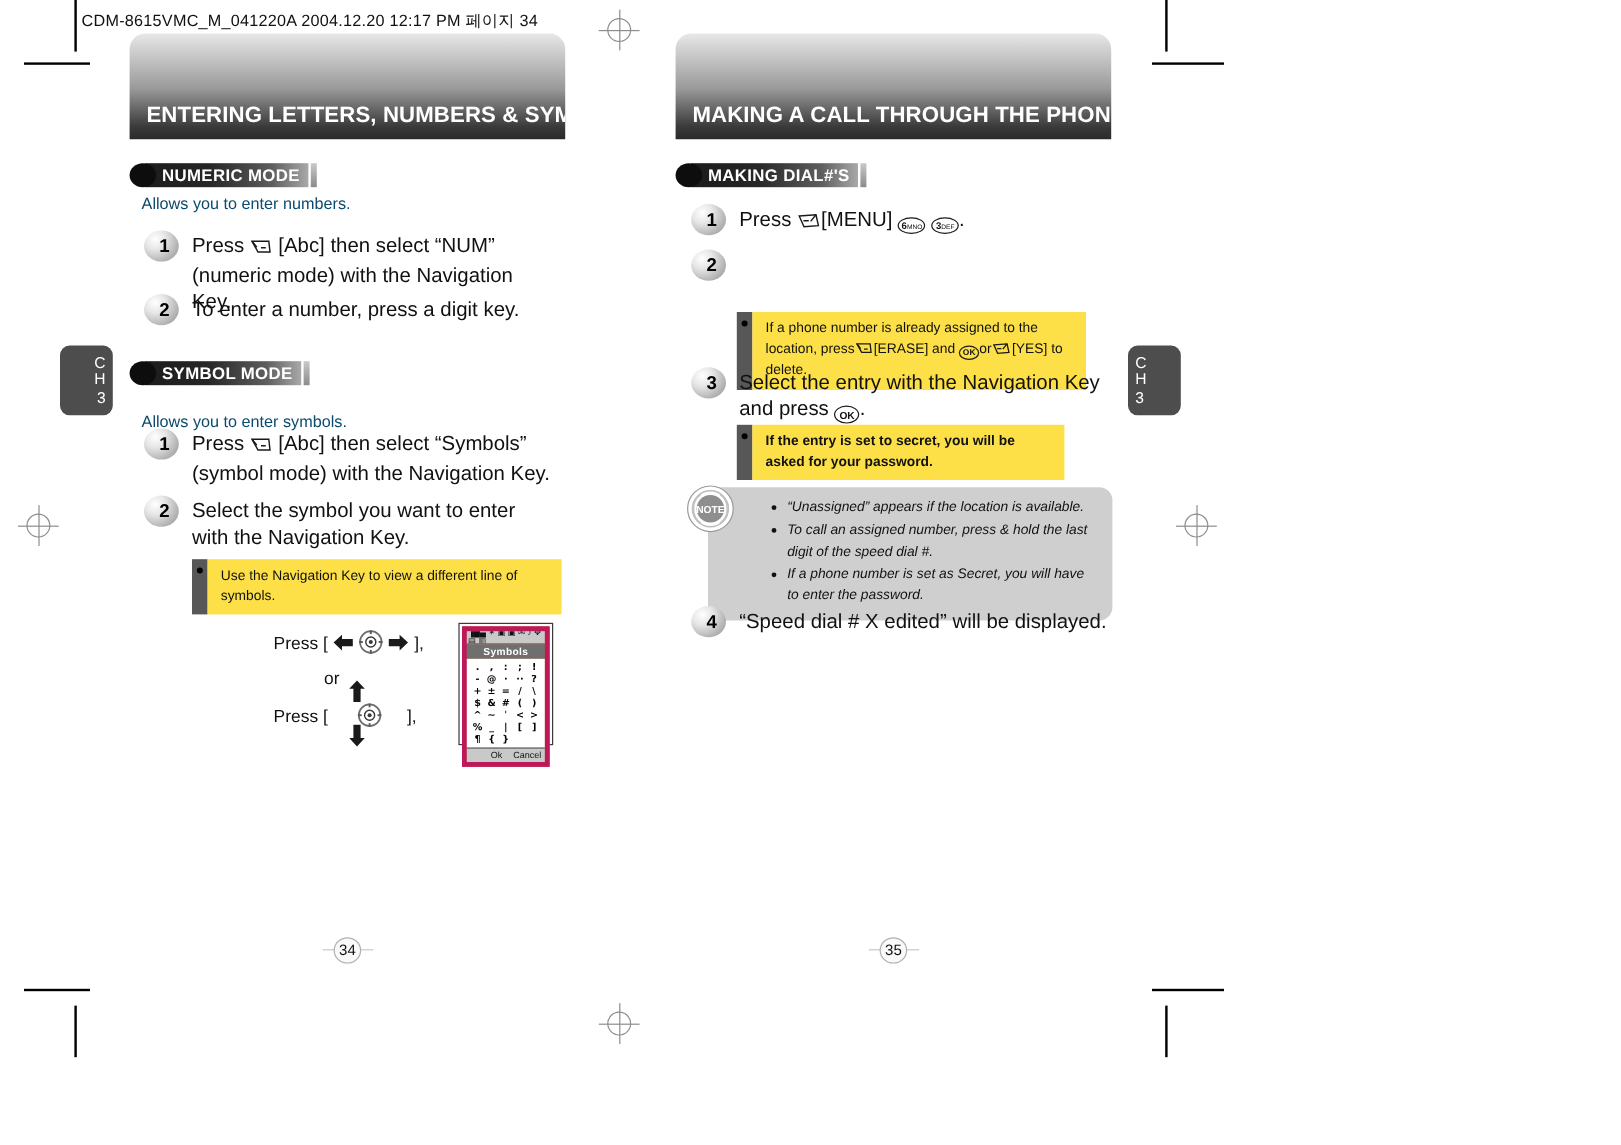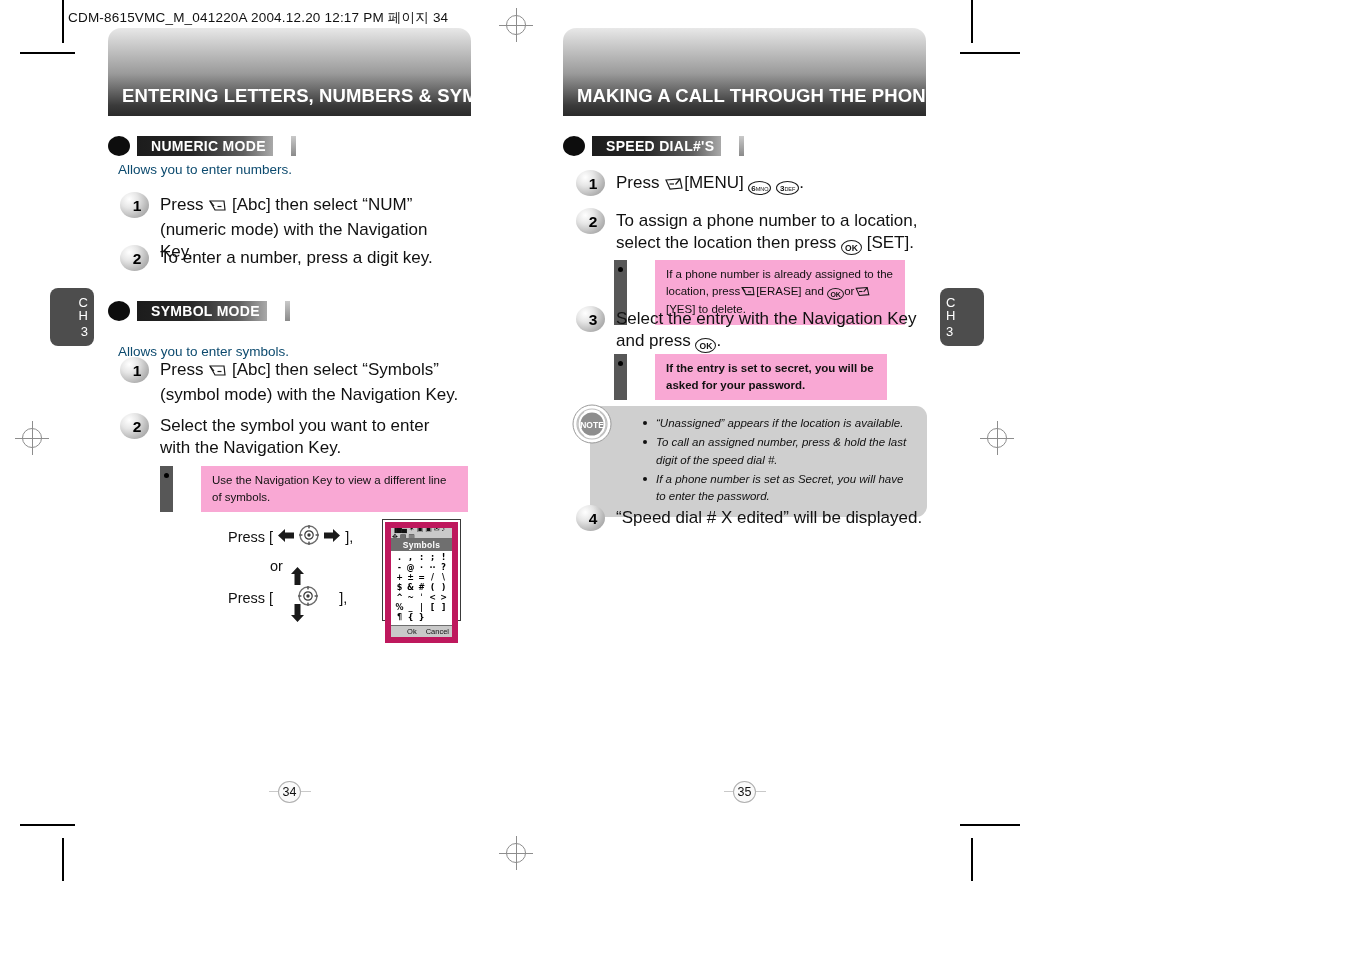--- a/index.html
+++ b/index.html
@@ -40,21 +40,21 @@
     background: linear-gradient(to bottom, #e8e8e8 0%, #d2d2d2 14%, #9a9a9a 52%, #3a3a3a 88%, #2a2a2a 100%);
     overflow: hidden;
   }
   .banner-title {
     position: absolute; left: 14px; bottom: 9px;
     color: #fff; font-weight: bold; font-size: 18.5px;
     letter-spacing: .1px; white-space: nowrap;
   }
 
   
-  .sectag { position: absolute; display: flex; align-items: center; height: 21px; gap: 16px; }
+  .sectag { position: absolute; display: flex; align-items: center; height: 21px; }
   .sectag .dot {
     width: 22px; height: 20px; border-radius: 50%;
     background: #0d0d0d; z-index: 2; margin-right: -9px;
   }
   .sectag .bar {
     height: 20px; display: flex; align-items: center;
     padding: 0 7px 0 14px;
     background: linear-gradient(to right, #1c1c1c 0%, #262626 40%, #5e5e5e 78%, #a9a9a9 100%);
     color: #fff; font-weight: bold; font-size: 14px; letter-spacing: .3px;
     white-space: nowrap;
@@ -87,22 +87,22 @@
   
   .tipbox { position: absolute; display: flex; align-items: stretch; }
   .tipbox .tab {
     width: 13px; background: #575757; flex: 0 0 13px;
     display: flex; align-items: flex-start; justify-content: center; padding-top: 7px;
   }
   .tipbox .tab i {
     display: block; width: 5px; height: 5px; border-radius: 50%; background: #000;
   }
   .tipbox .body {
-    background: #f9a8d4; padding: 6px 9px 7px 11px;
-    font-size: 11.5px; line-height: 1.45; color: #111; flex: 1; margin-left: 28px;
+    background: #fde047; padding: 6px 9px 7px 11px;
+    font-size: 11.5px; line-height: 1.45; color: #111; flex: 1;
   }
 
   
   .notewrap { position: absolute; }
   .notebox {
     position: absolute; background: #cfcfcf; border-radius: 11px;
     padding: 9px 14px 10px 52px;
   }
   .notebox ul { margin: 0; padding: 0; list-style: none; }
   .notebox li {
@@ -126,21 +126,21 @@
   }
   .chtab .ch span { display: block; }
   .chtab.left { align-items: flex-end; text-align: right; }
   .chtab.right { align-items: flex-start; text-align: left; }
 
   
   .lcd {
     position: absolute; background: #ffffff;
     border: 1px solid #3a3a3a; padding: 2px;
   }
-  .lcd-inner { border: 6px solid #be185d; background: #c2410c; }
+  .lcd-inner { border: 4px solid #be185d; background: #c2410c; }
   .lcd-status {
     height: 11px; background: #c9c9c9; border-bottom: 1px solid #6e6e6e;
     display: flex; align-items: center; gap: 1px; padding: 0 1px;
     font-size: 7px; overflow: hidden; color: #111;
   }
   .lcd-title {
     height: 12px; background: #6f6f6f; color: #fff;
     font-size: 8.5px; font-weight: bold; text-align: center; line-height: 12px;
     letter-spacing: .3px;
   }
@@ -421,21 +421,21 @@
     <div class="wingr"></div>
   <div class="circle">34</div>
 </div>
 
 <div class="banner" style="left:563px; top:28px; width:363px;">
   <div class="banner-title">MAKING A CALL THROUGH THE PHONEBOOK</div>
 </div>
 
 <div class="sectag" style="left:563px; top:135px;">
   <div class="dot"></div>
-  <div class="bar">SPEED DIAL#'S</div>
+  <div class="bar">MAKING DIAL#'S</div>
   <div class="cap"></div>
 </div>
 
 <div class="step" style="left:576px; top:170px; width:360px;">
   <div class="stepnum">
     <div class="blob"></div>
     <div class="n">1</div>
   </div>
   <div class="steptext">
     <span>Press</span>
@@ -446,25 +446,20 @@
         </svg></span><span>[MENU]</span>
     <span class="ovalkey" style="width:23px; height:14px; line-height:13px; font-size:8px;"><b>6</b><span style="font-size:5.5px">MNO</span></span>
     <span class="ovalkey" style="width:23px; height:14px; line-height:13px; font-size:8px;"><b>3</b><span style="font-size:5.5px">DEF</span></span><span>.</span>
   </div>
 </div>
 
 <div class="step" style="left:576px; top:208px; width:362px;">
   <div class="stepnum">
     <div class="blob"></div>
     <div class="n">2</div>
-  </div>
-  <div class="steptext">
-    <span>To assign a phone number to a location, select the location then press</span>
-    <span class="ovalkey" style="width:21px; height:15px; line-height:14px; font-size:8.5px; font-weight:bold;"><span>OK</span></span>
-    <span>[SET].</span>
   </div>
 </div>
 
 <div class="tipbox" style="left:614px; top:260px; width:291px;">
   <div class="tab">
       <i></i>
     </div>
   <div class="body">
     <span>If a phone number is already assigned to the</span><br>
     <span>location, press</span><span class="keyglyph" style="vertical-align:-2px;"><svg width="16" height="11" viewBox="0 0 19 14">

